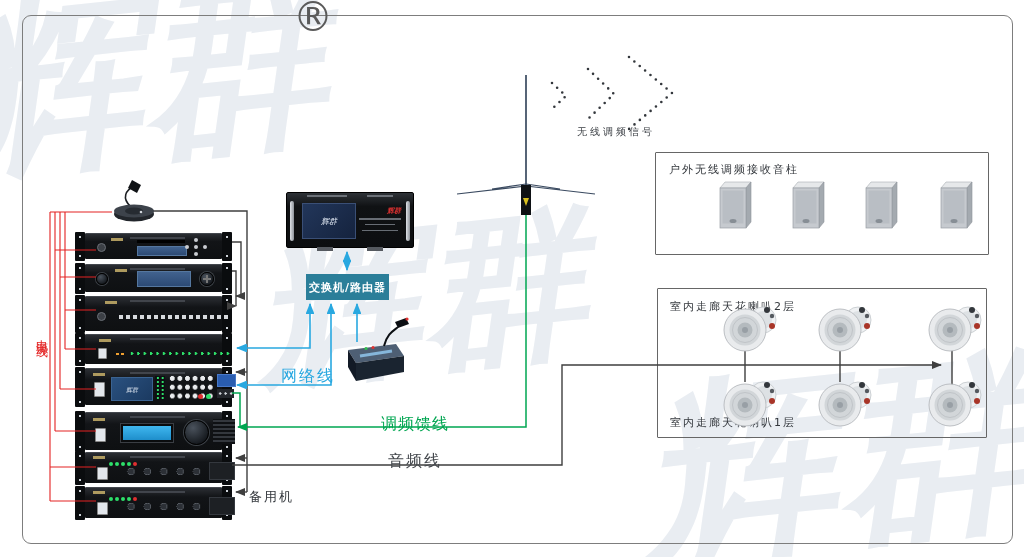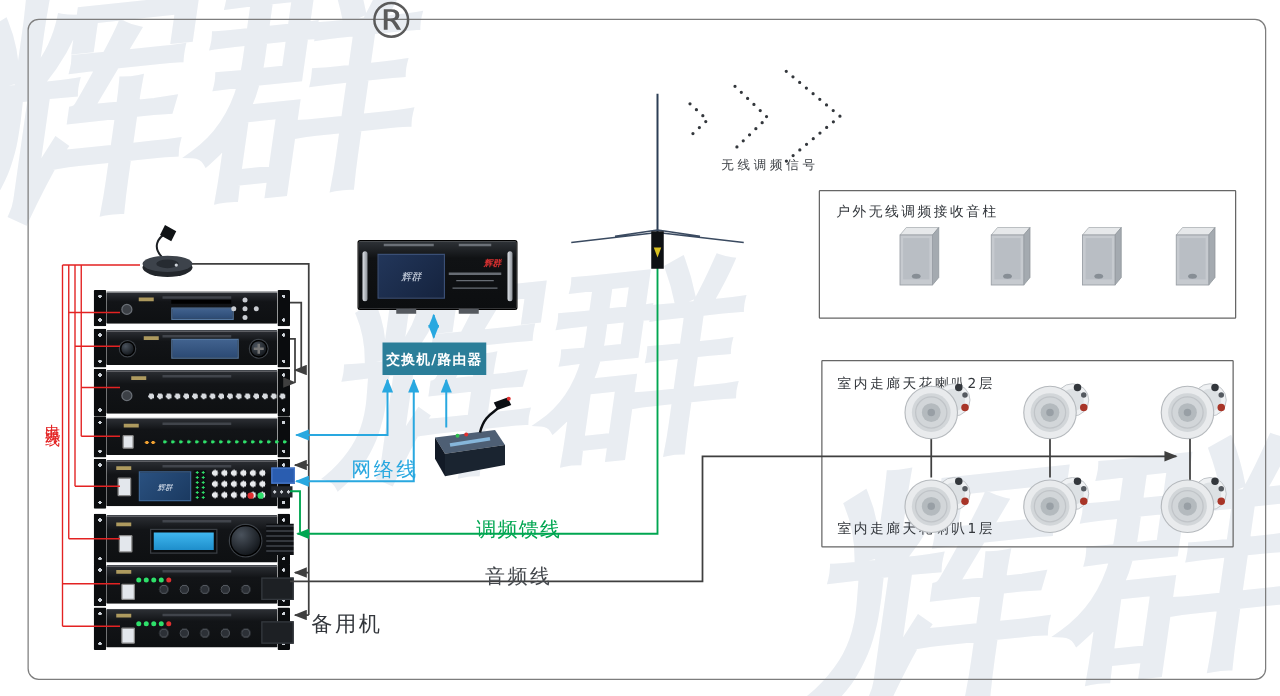--- a/index.html
+++ b/index.html
@@ -198,21 +198,21 @@
 
   <div class="zonebox" style="left:657px;top:288px;width:328px;height:148px;">
     <div class="zonetitle" style="left:12px;top:10px;">室内走廊天花喇叭2层</div>
     <div class="zonetitle" style="left:12px;top:126px;">室内走廊天花喇叭1层</div>
   </div>
 
   <div class="lbl" style="left:33px;top:330px;color:#e32222;font-size:12px;writing-mode:vertical-rl;letter-spacing:3px;">电源线</div>
   <div class="lbl" style="left:281px;top:366px;color:#29a8e0;">网络线</div>
   <div class="lbl" style="left:381px;top:414px;color:#00a651;letter-spacing:1px;">调频馈线</div>
   <div class="lbl" style="left:388px;top:451px;color:#44484d;">音频线</div>
-  <div class="lbl" style="left:249px;top:488px;color:#33373c;font-size:17px;">备用机</div>
+  <div class="lbl" style="left:249px;top:488px;color:#33373c;font-size:13px;">备用机</div>
   <div class="lbl" style="left:577px;top:125px;color:#3a3e43;font-size:10px;letter-spacing:3px;">无线调频信号</div>
 
   <svg id="overlay" width="1024" height="557" viewBox="0 0 1024 557">
     <defs>
       <marker id="ad" viewBox="0 0 10 8" refX="9" refY="4" markerWidth="7.5" markerHeight="6" orient="auto-start-reverse">
         <path d="M0,0 L10,4 L0,8 z" fill="#3f3f3f"></path>
         </marker>
       <marker id="ab" viewBox="0 0 10 8" refX="9" refY="4" markerWidth="7" markerHeight="5.6" orient="auto-start-reverse">
         <path d="M0,0 L10,4 L0,8 z" fill="#29a8e0"></path>
         </marker>

